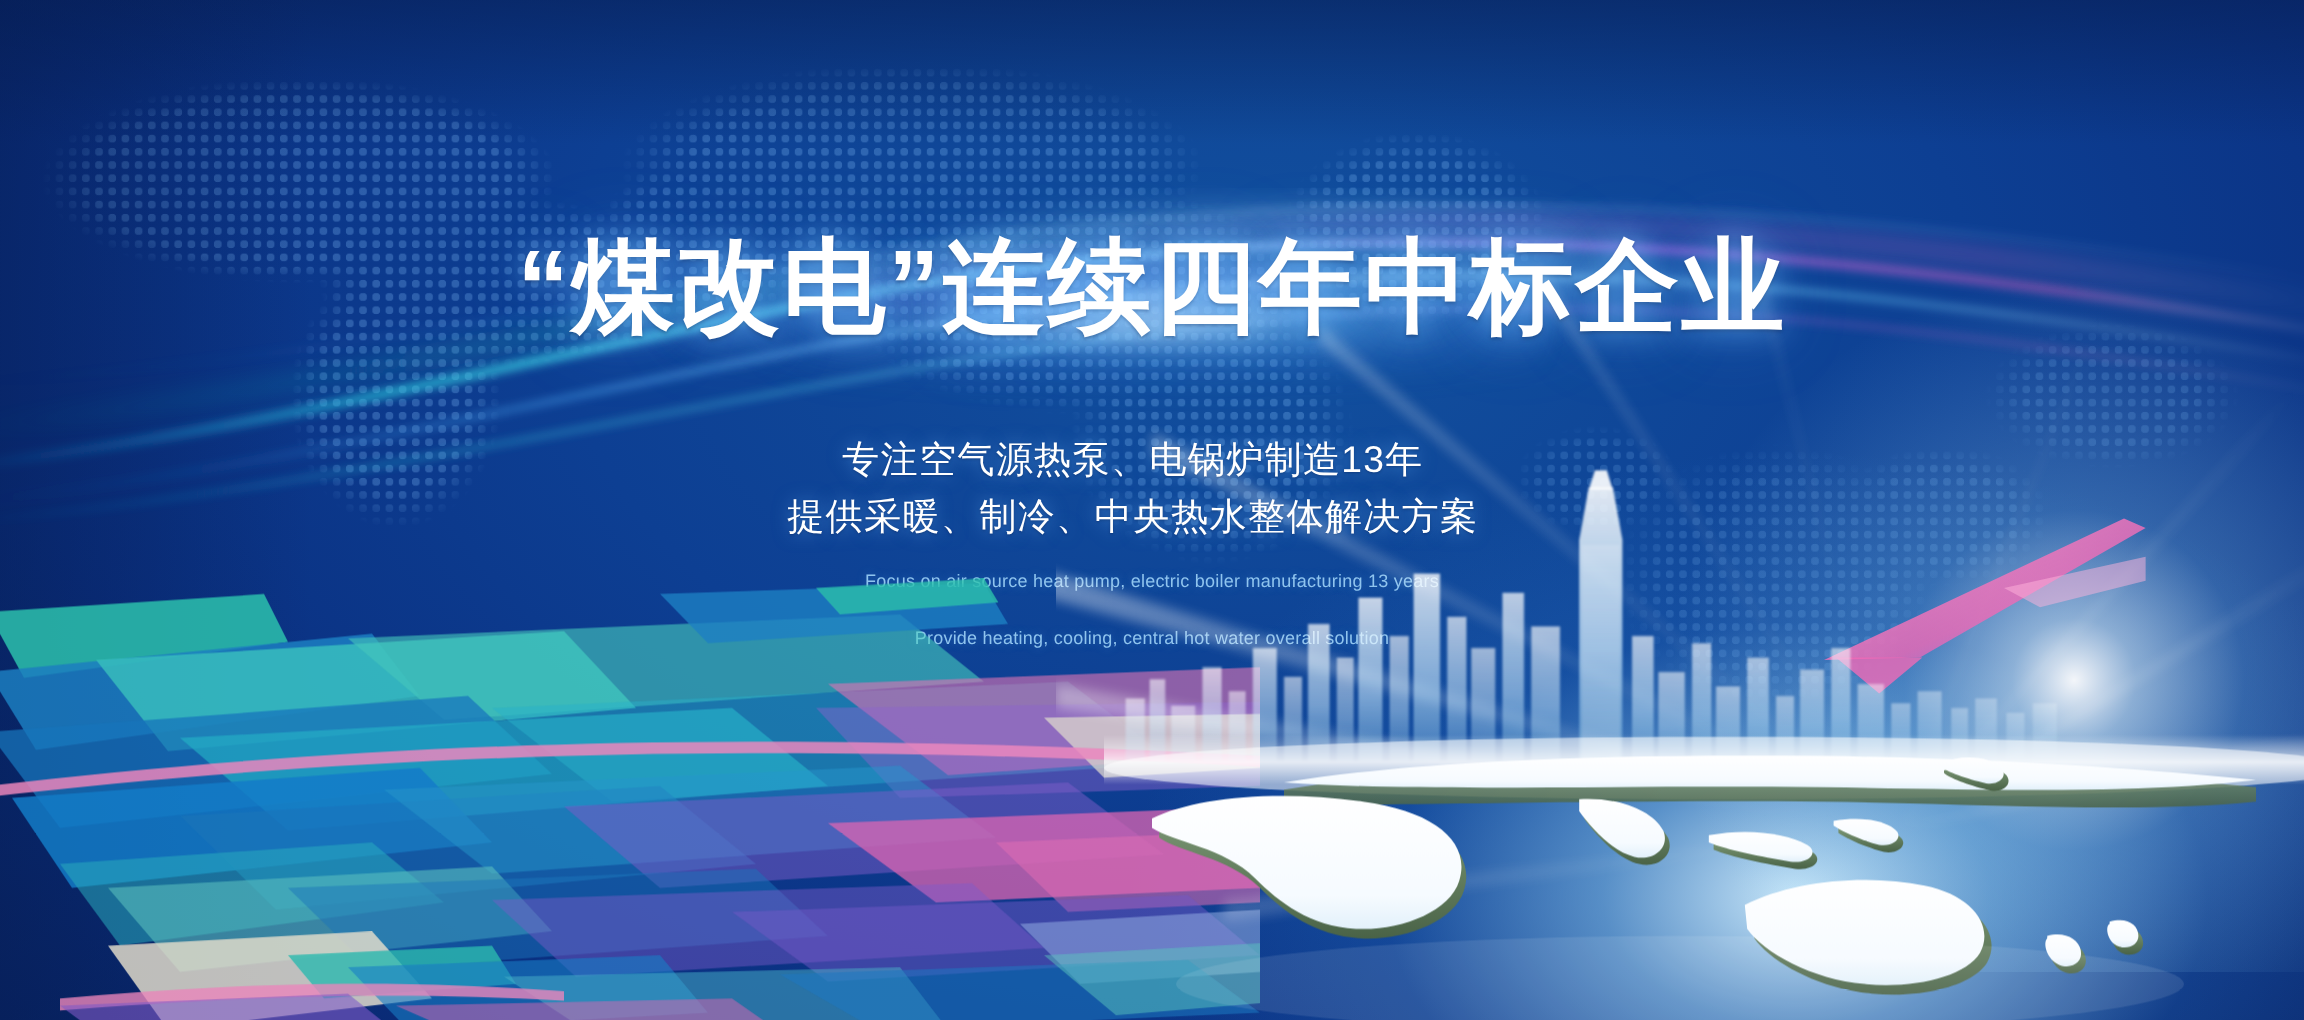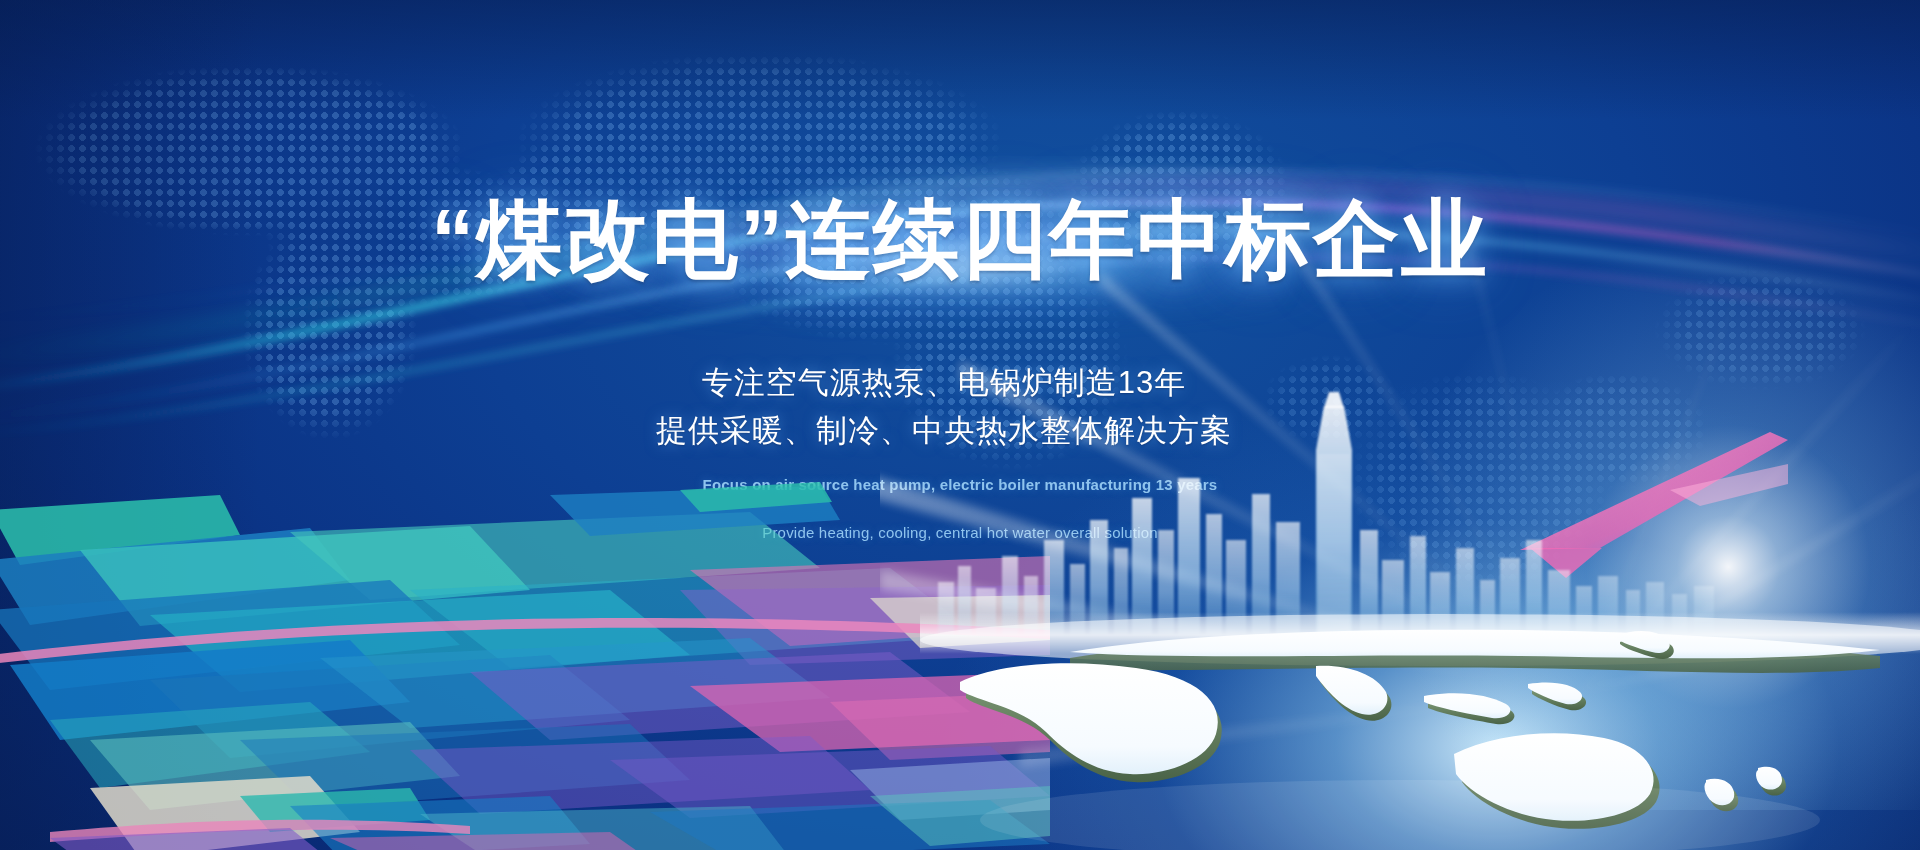--- a/index.html
+++ b/index.html
@@ -69,21 +69,21 @@
     white-space:nowrap;
   }
   .sub1 { top:362px; }
   .sub2 { top:410px; }
 
   .en1, .en2 {
     position:absolute; left:0; width:1920px;
     color:#8fc4ee; font-size:15px; letter-spacing:.2px; white-space:nowrap;
     text-shadow:0 0 8px rgba(80,160,235,.4);
   }
-  .en1 { top:476px;font-weight:bold; }
+  .en1 { top:476px; }
   .en2 { top:524px; }
 
   
   .facets { position:absolute; left:-10px; bottom:-10px; width:1060px; height:420px; }
   .facets svg { display:block; }
 
   
   .cityglobe { position:absolute; right:0; bottom:0; width:1000px; height:460px; }
   .cityglobe svg { display:block; }
 

